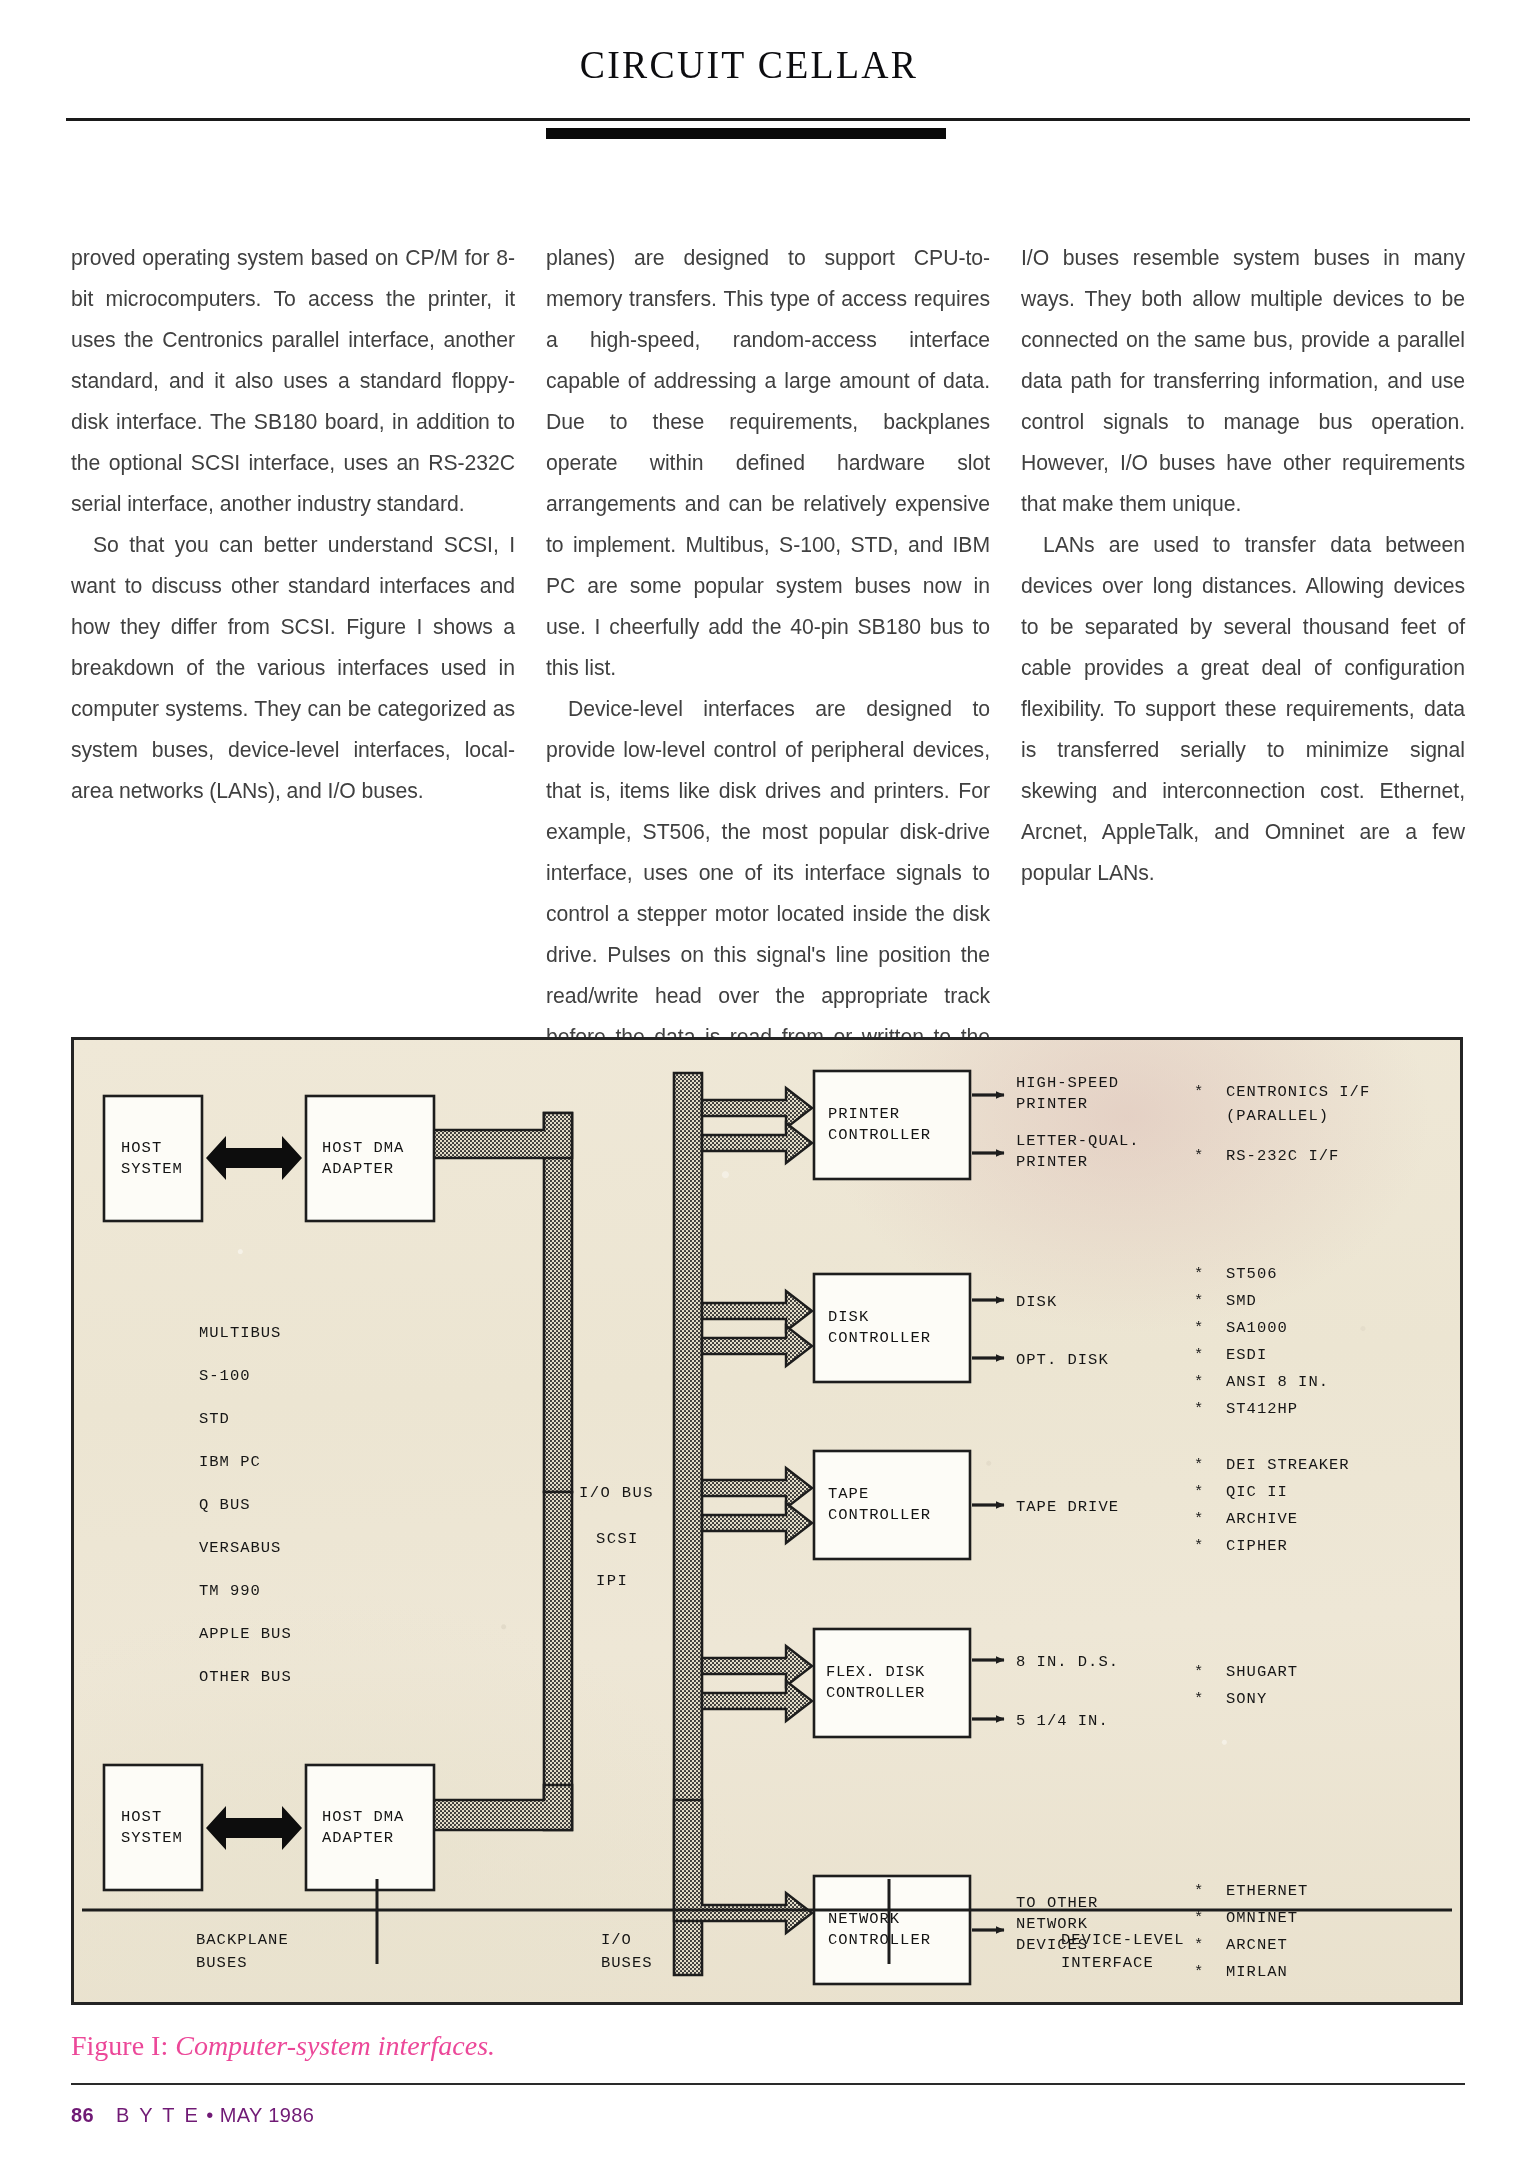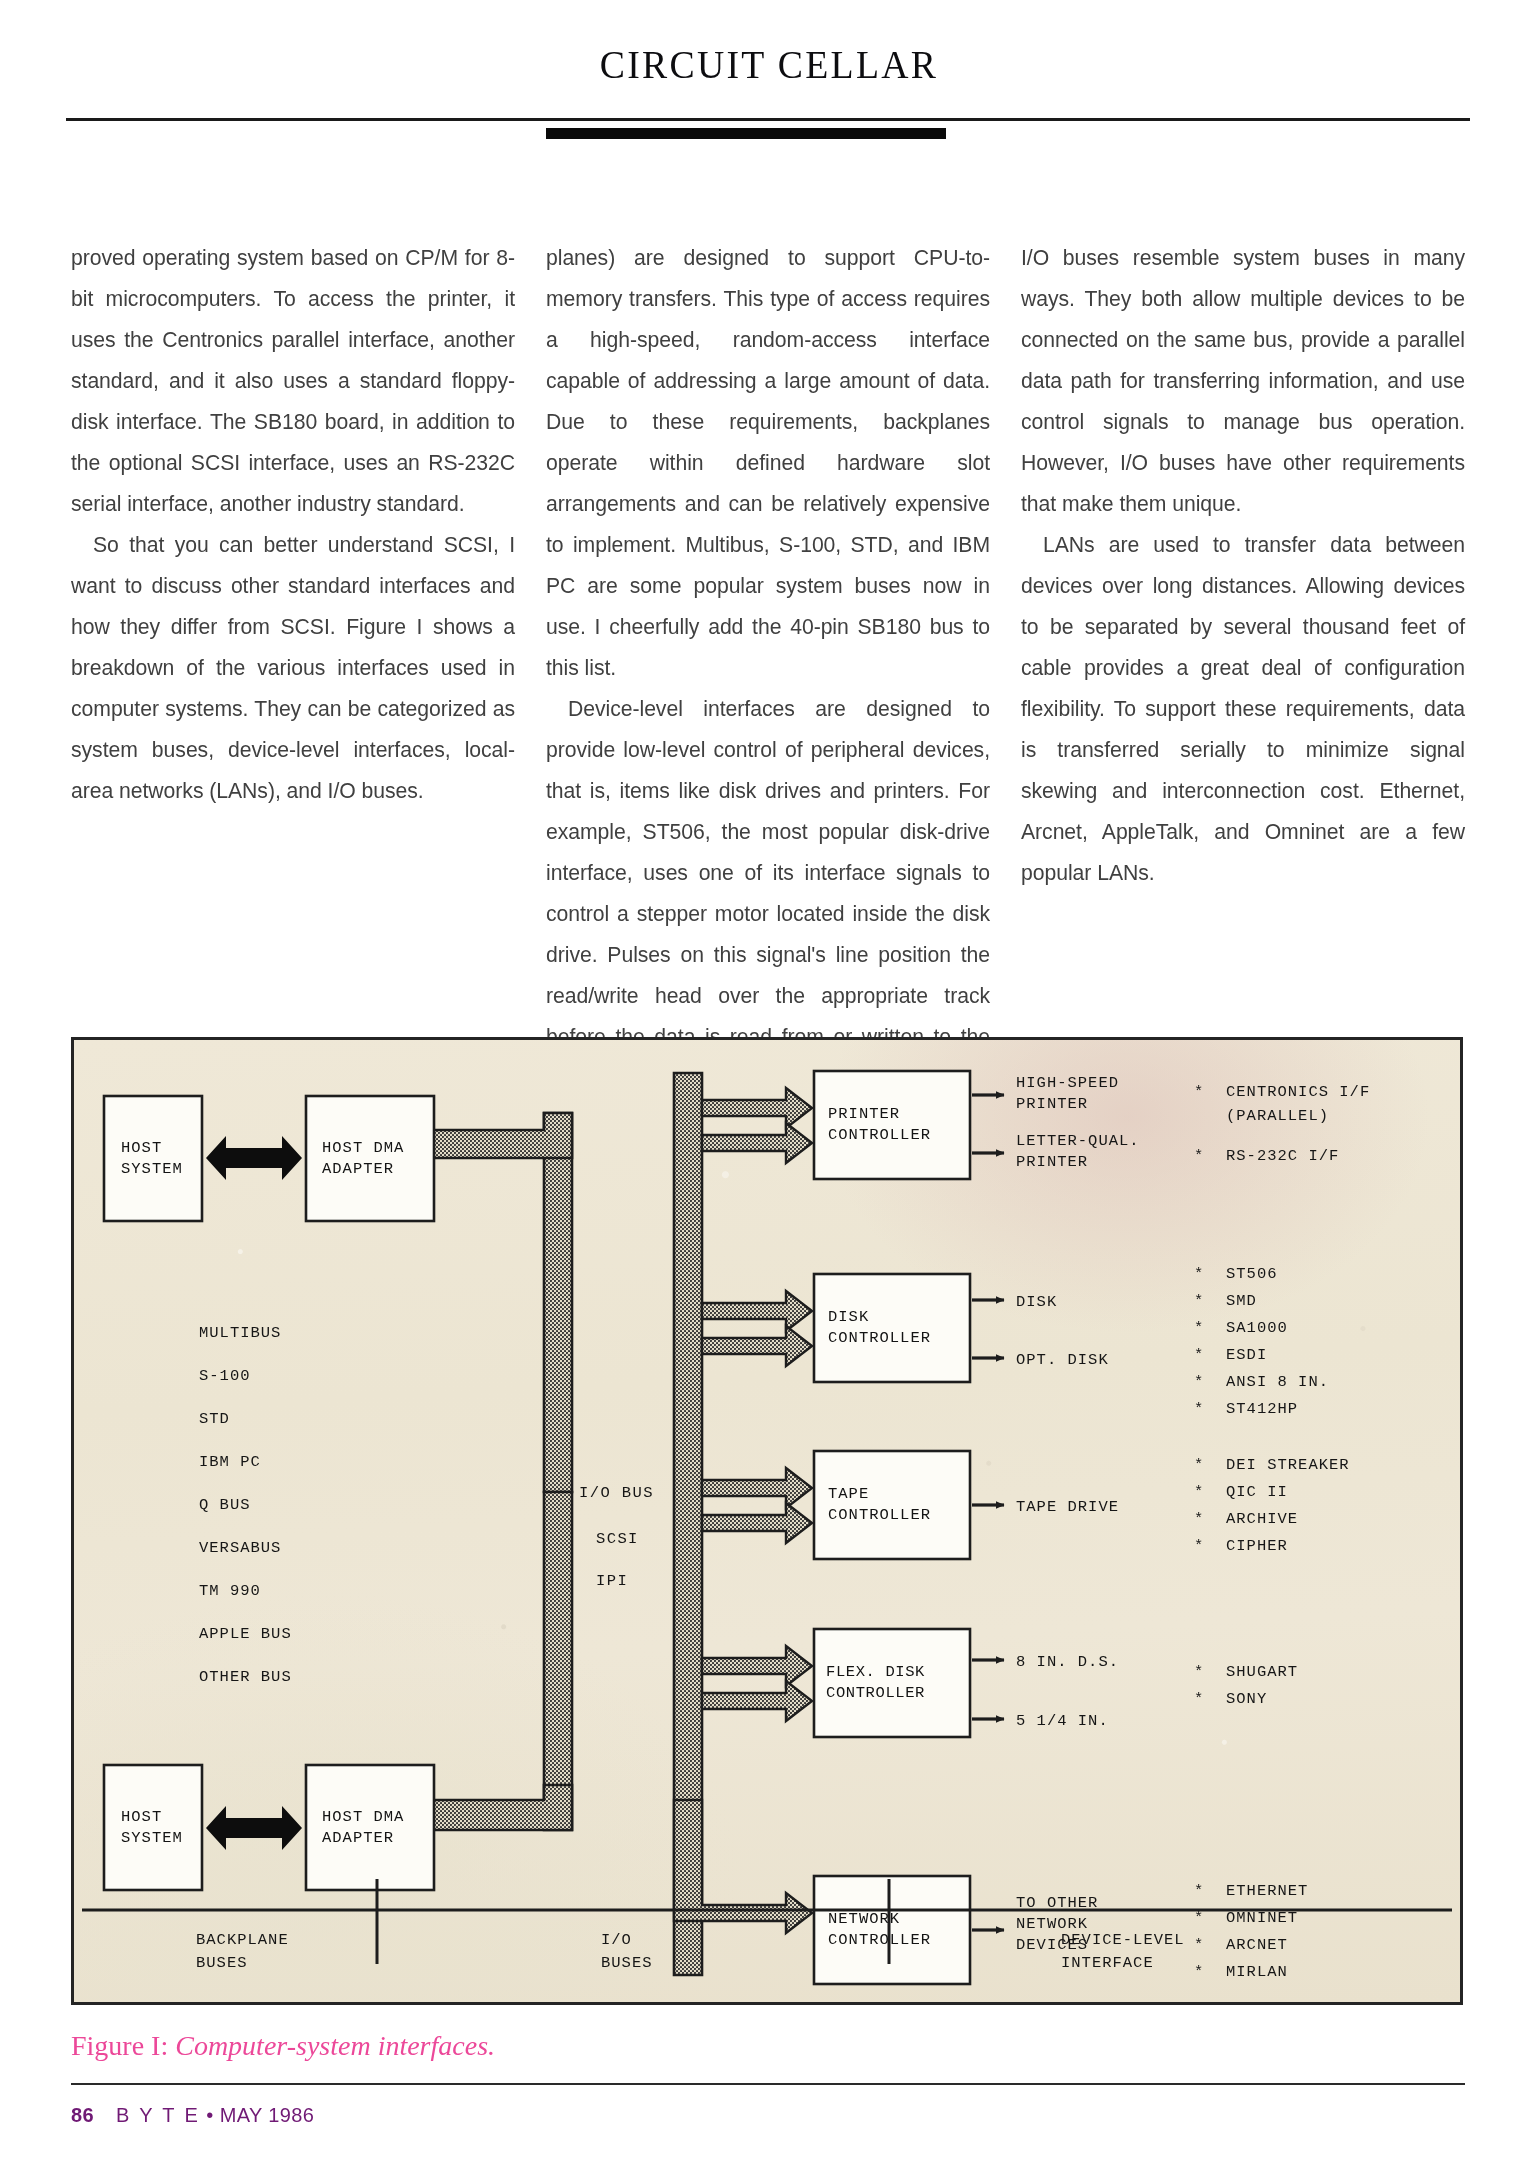--- a/index.html
+++ b/index.html
@@ -11,21 +11,20 @@
     color:#17171a;
     overflow:hidden;
     position:relative;
   }
   .page{position:relative;width:1534px;height:2160px;}
 
   
   .masthead{
     position:absolute;left:0;top:40px;width:1497px;
     text-align:center;
-    margin-left:20px;
   }
   .masthead-title{
     font-family:"Liberation Serif", serif;
     font-size:41px;letter-spacing:2.5px;
     color:#0d0d10;font-weight:400;
     display:inline-block;
     transform:scaleX(0.92);
   }
   .rule-thin{
     position:absolute;left:66px;top:118px;width:1404px;height:3px;

